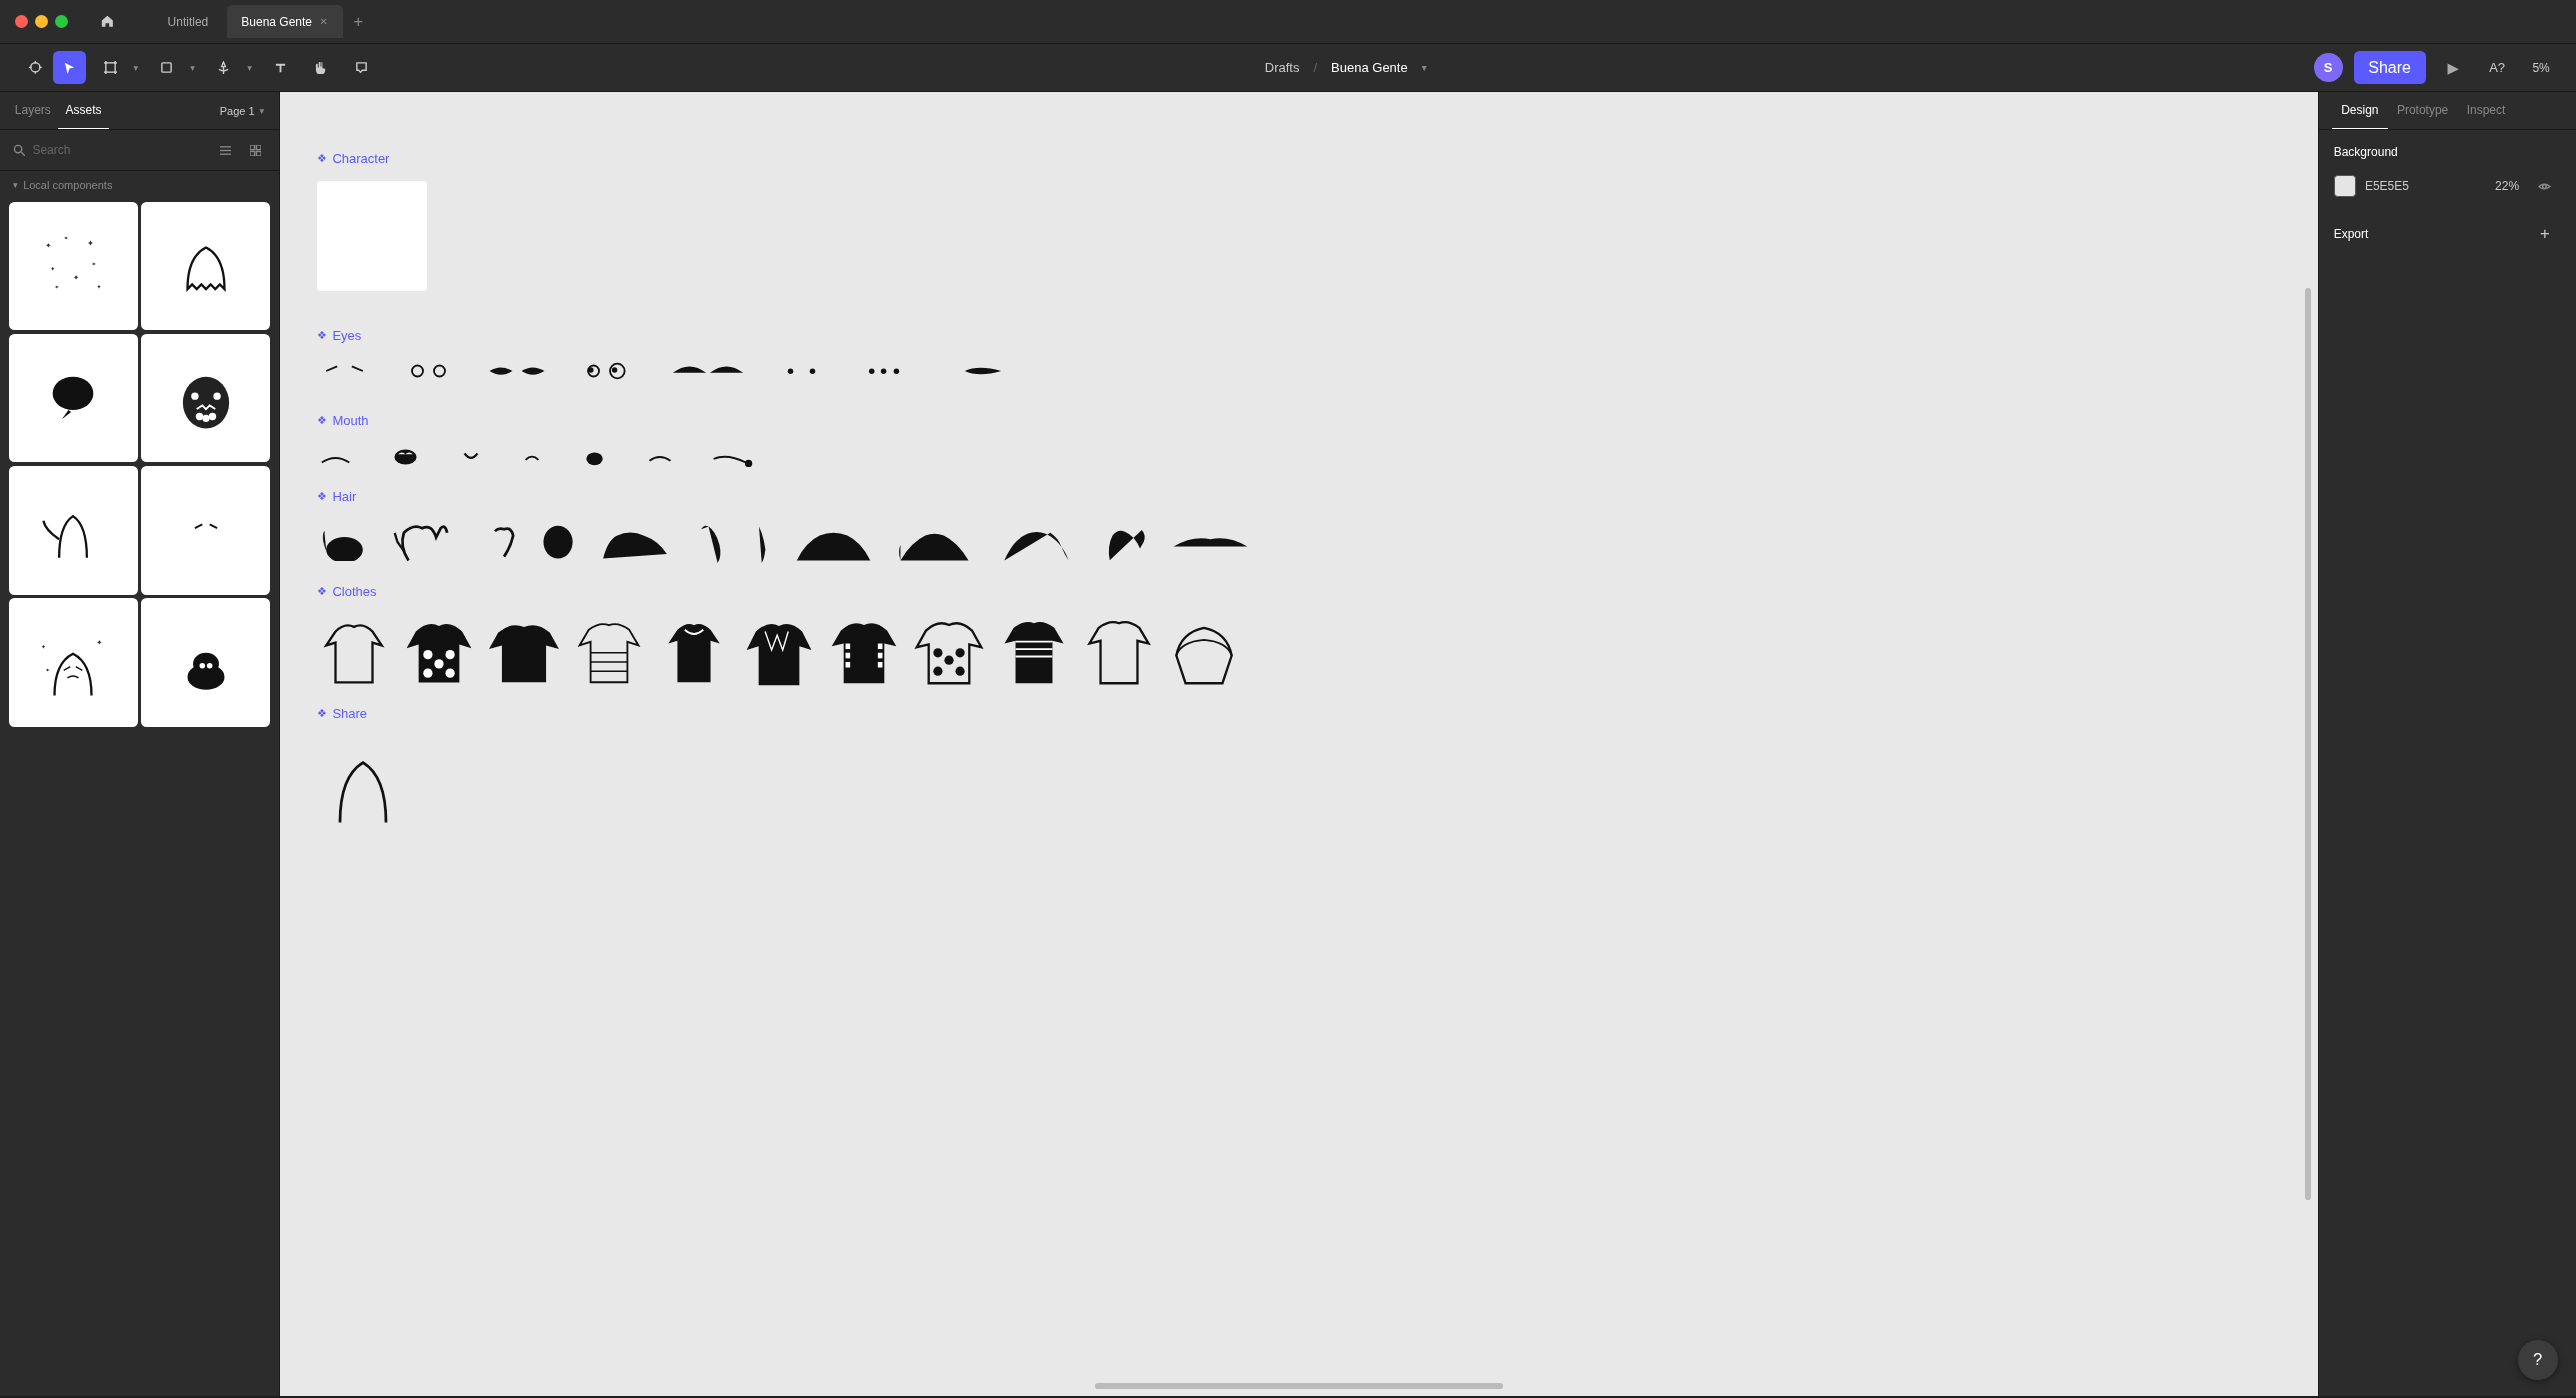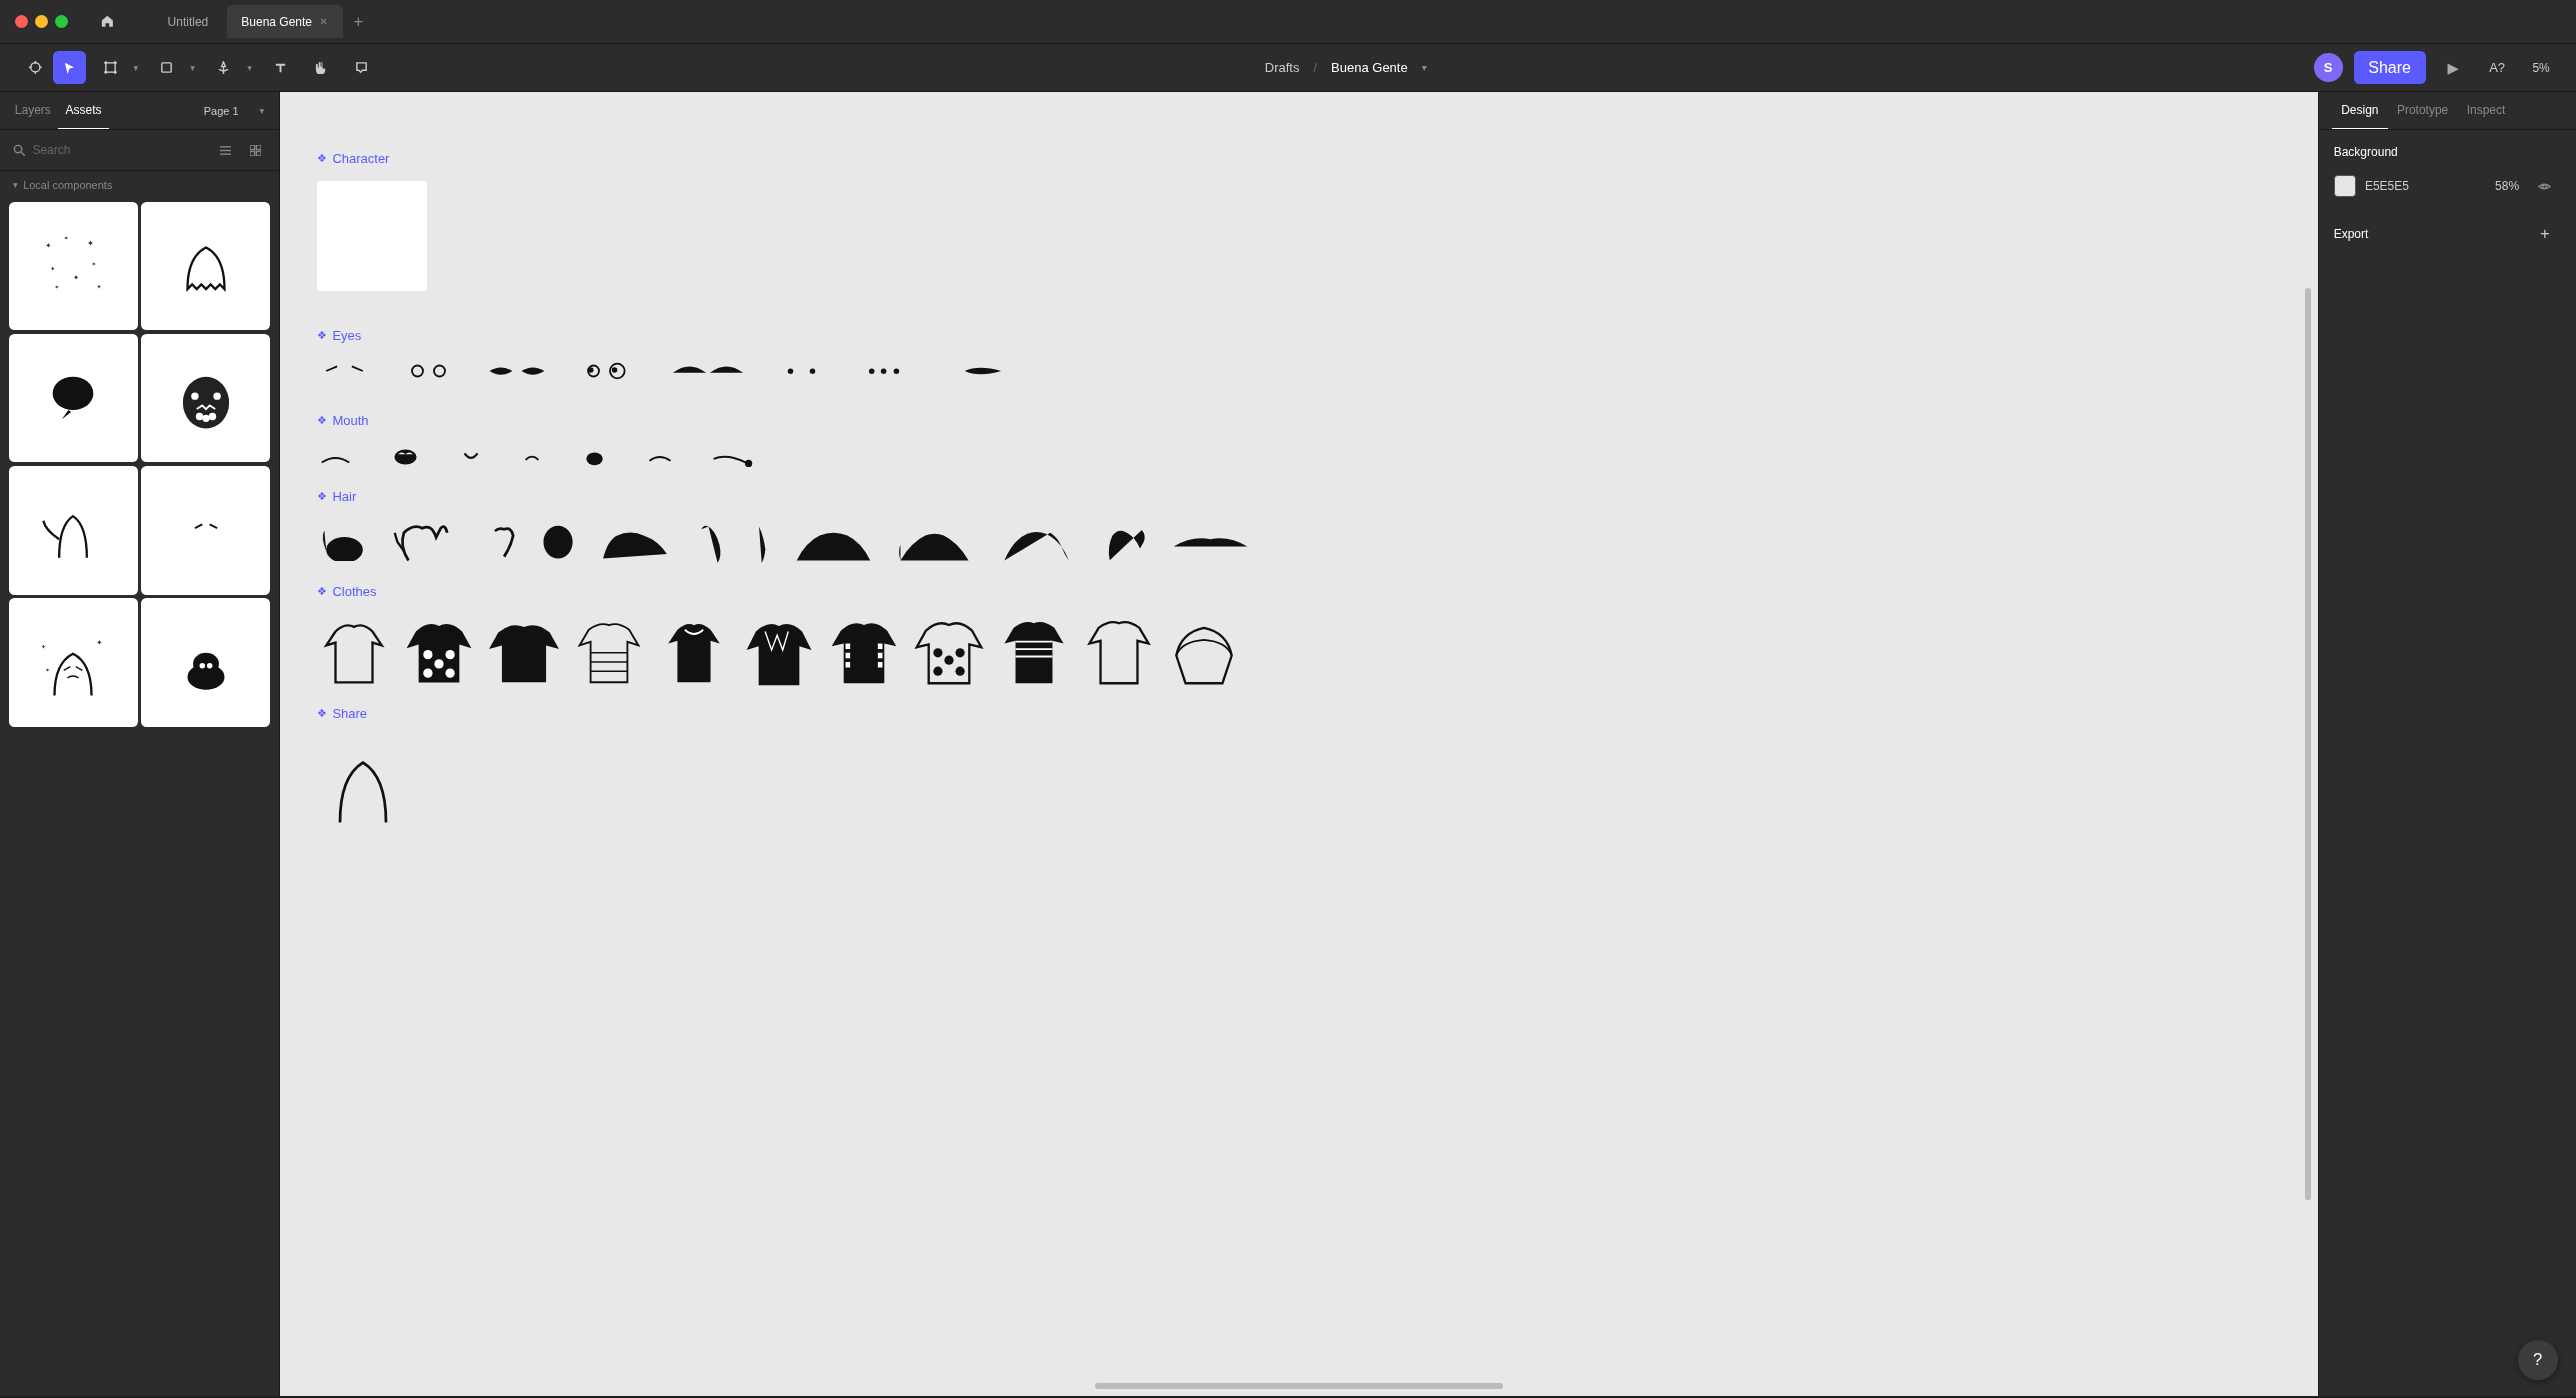--- a/index.html
+++ b/index.html
@@ -327,21 +327,21 @@
   <div class="left-panel">
     <div style="display:flex;align-items:center;padding:0 7.4px;border-bottom:0.9px solid #1a1a1a;">
       <div class="panel-tabs" style="border-bottom:none;padding:0;">
         <div class="panel-tab">
           <span>Layers</span>
         </div>
         <div class="panel-tab active">
           <span>Assets</span>
         </div>
       </div>
-      <div style="margin-left:auto;display:flex;align-items:center;gap:21px;padding:0 7.4px;justify-content:flex-end;">
+      <div style="margin-left:auto;display:flex;align-items:center;gap:5px;padding:0 7.4px;justify-content:flex-end;">
         <span style="color:#ccc;font-size:11px;cursor:pointer;">Page 1</span>
         <span style="color:#888;font-size:9.2px;">▾</span>
       </div>
     </div>
 
     <div class="search-bar">
       <svg class="search-icon" width="12" height="12" viewBox="0 0 13 13" fill="none" stroke="#888" stroke-width="1.5">
           <circle cx="5.5" cy="5.5" r="4"></circle>
           <line x1="9" y1="9" x2="13" y2="13"></line>
         </svg>
@@ -671,21 +671,21 @@
         <span>Inspect</span>
       </div>
     </div>
 
     <div class="right-panel-content">
       <div class="section-title">Background</div>
 
       <div class="bg-color-row">
         <div class="color-swatch" style="background:#E5E5E5;"></div>
         <span class="color-value">E5E5E5</span>
-        <span class="opacity-value">58%</span>
+        <span class="opacity-value">22%</span>
         <button class="eye-icon-btn tool-btn">
           <svg width="13" height="9.2" viewBox="0 0 14 10" fill="none" stroke="currentColor" stroke-width="1.5">
             <path d="M1 5 Q7 0 13 5 Q7 10 1 5Z"></path>
             <circle cx="7" cy="5" r="2"></circle>
           </svg>
         </button>
       </div>
 
       <div class="export-row">
         <span class="export-label">Export</span>

